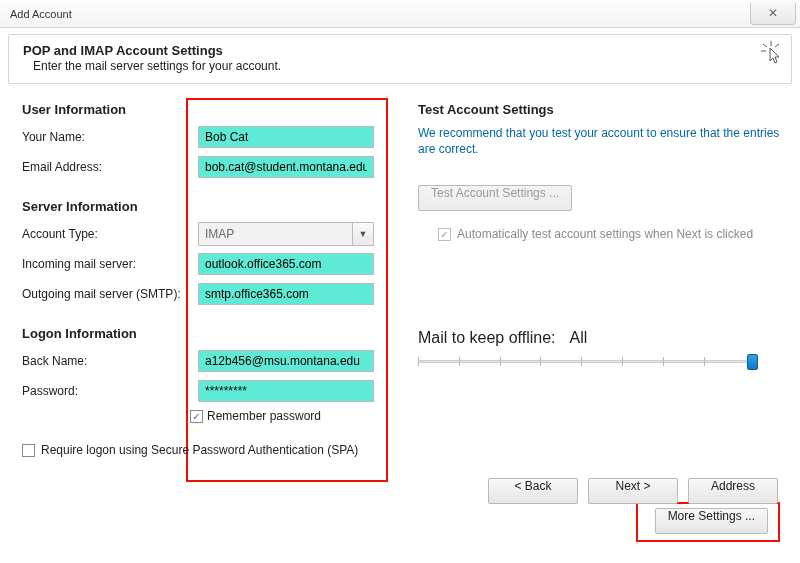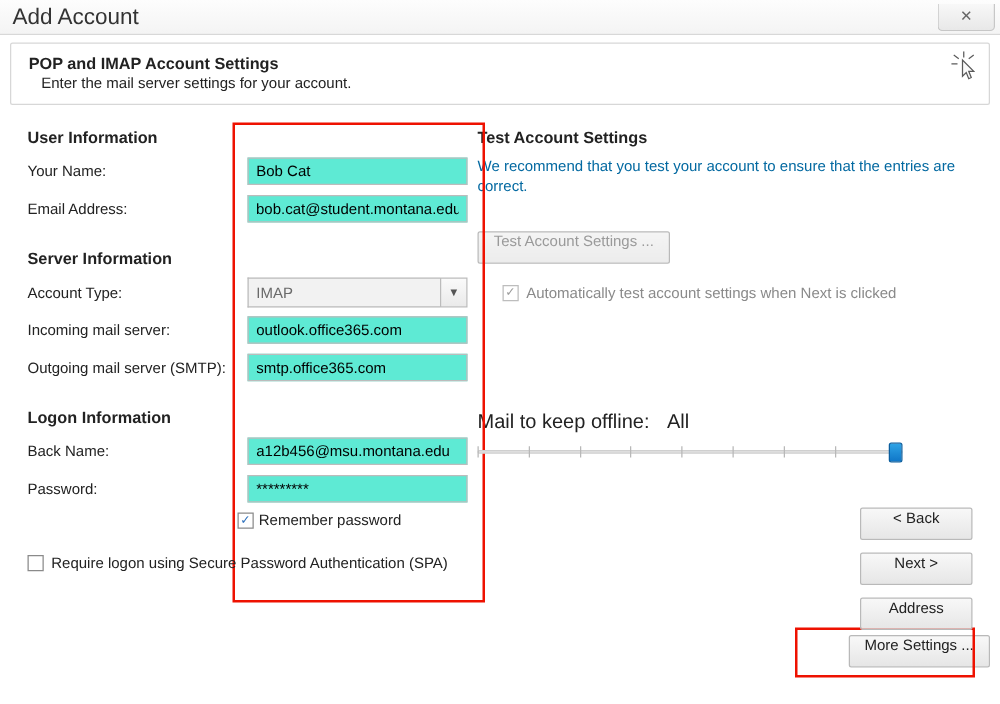--- a/index.html
+++ b/index.html
@@ -14,21 +14,21 @@
     color: #222;
   }
   
   .titlebar {
     height: 28px;
     background: linear-gradient(#fdfdfd,#f4f4f4);
     border-bottom: 1px solid #d8d8d8;
     display:flex; align-items:center; justify-content:space-between;
     padding: 0 0 0 10px;
   }
-  .titlebar .title { font-size: 18px; color:#333; }
+  .titlebar .title { font-size: 11px; color:#333; }
   .close-btn {
     width: 46px; height: 22px;
     margin-right:4px;
     background: linear-gradient(#f8f8f8,#e8e8e8);
     border:1px solid #c7c7c7;
     border-top:none;
     border-radius: 0 0 4px 4px;
     display:flex; align-items:center; justify-content:center;
     color:#666; font-size:12px;
     cursor:pointer;
@@ -62,21 +62,21 @@
     border: 2px solid #ee1100;
     pointer-events:none;
   }
   .red-box-2 {
     position:absolute;
     left: 636px; top: 418px;
     width: 144px; height: 40px;
     border: 2px solid #ee1100;
     pointer-events:none;
   }
-  .columns { display:flex; }
+  .columns { display:flex; gap: 36px; }
   .left-col { width: 360px; position:relative; }
   .right-col { flex:1; }
   .sect-title { font-weight:bold; font-size:13px; margin-bottom:8px; }
   .form-row {
     display:flex; align-items:center;
     margin-bottom: 6px;
     height:24px;
   }
   .form-row label { width: 176px; font-size:12px; color:#222; }
   .txt {
@@ -138,27 +138,27 @@
     position:absolute; top:4px; width:1px; height:9px; background:#b8b8b8;
   }
   .slider-thumb {
     position:absolute; right:0; top:1px;
     width:11px; height:16px;
     background: linear-gradient(#2ea3e6,#1077c8);
     border:1px solid #0b5e9e; border-radius:2px;
   }
 
   .more-settings-wrap {
-    position:absolute; right: 8px; top: 424px;
+    position:absolute; right: 32px; top: 424px;
   }
 
   
   .footer {
     position:absolute; right: 22px; bottom: 10px;
-    display:flex; gap:10px;flex-direction:column;
+    display:flex; gap:10px;
   }
   .footer .btn { width:90px; justify-content:center; }
 
   .sect-gap { height: 14px; }
 </style>
 </head>
 <body>
 
 <div class="titlebar">
   <span class="title">Add Account</span>

